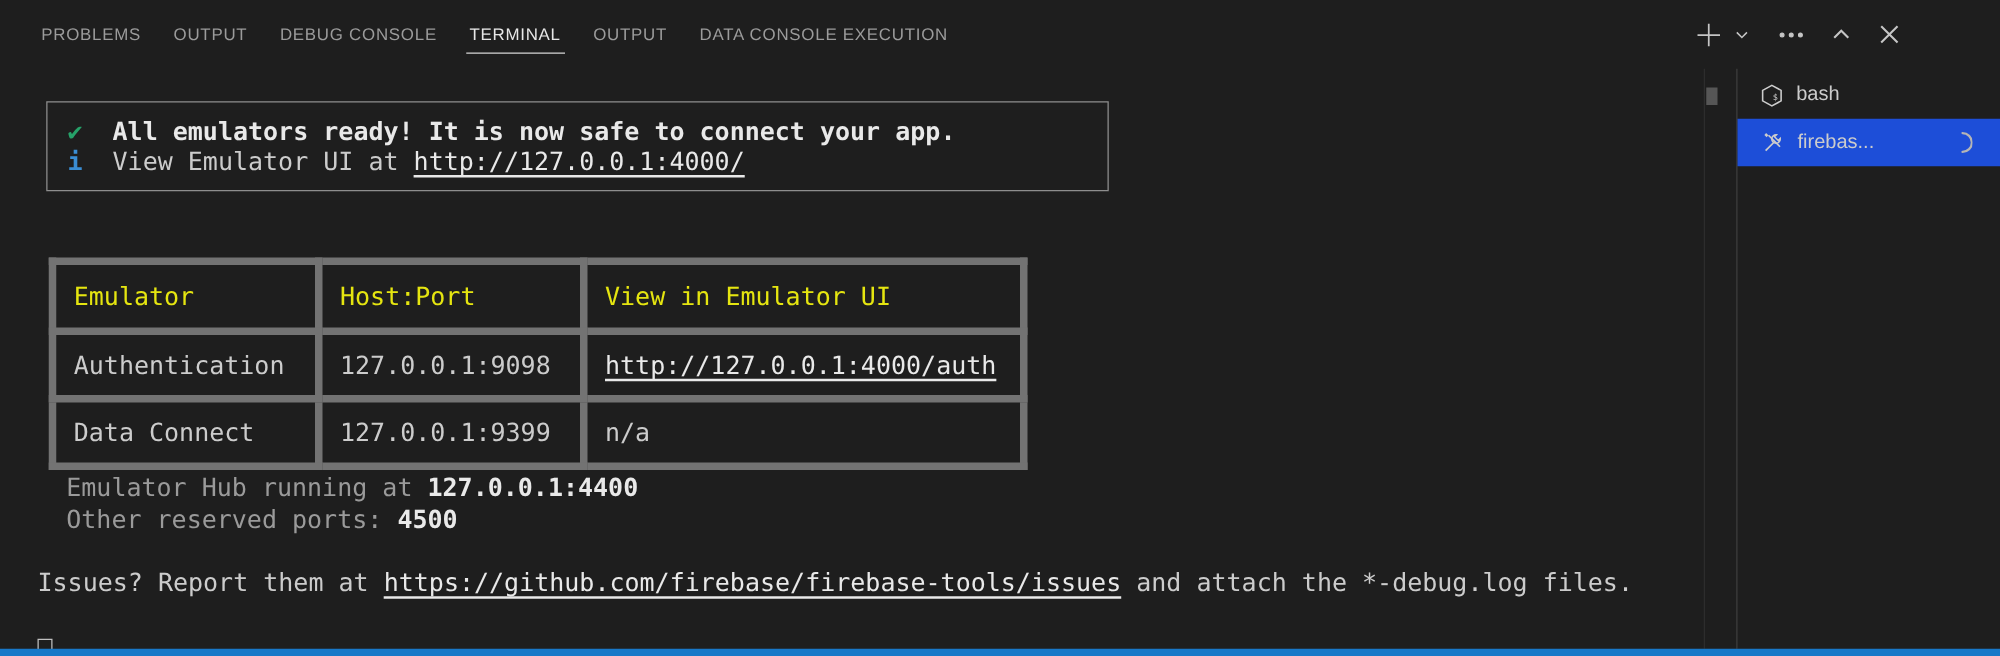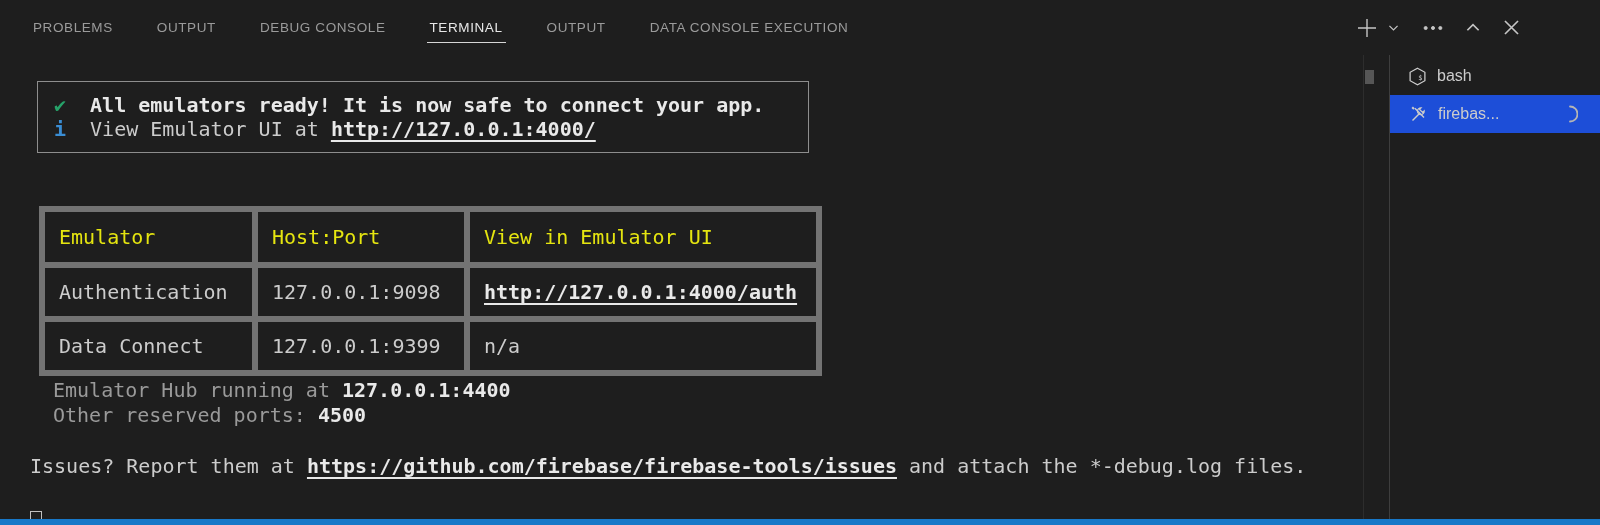--- a/index.html
+++ b/index.html
@@ -2,21 +2,21 @@
 <html><head>
 <meta charset="utf-8">
 <style>
   * { margin:0; padding:0; box-sizing:border-box; }
   html,body { width:1600px; height:525px; background:#1e1e1e; overflow:hidden; }
   body { font-family:"Liberation Sans", sans-serif; position:relative; }
 
   
   .tabbar {
     position:absolute; left:0; top:0; height:55px; width:1340px;
-    display:flex; align-items:center; padding-left:32px; gap:42px;
+    display:flex; align-items:center; padding-left:32px; gap:24px;
   }
   .tab {
     font-size:13.5px; letter-spacing:.6px; color:#9b9b9b; cursor:pointer;
     position:relative; padding:6px 1px; white-space:nowrap;
   }
   .tab.active { color:#e7e7e7; }
   .tab.active::after {
     content:""; position:absolute; left:-2px; right:-2px; bottom:-2px;
     height:1px; background:#d6d6d6;
   }
@@ -28,25 +28,25 @@
   .action { display:flex; align-items:center; justify-content:center; cursor:pointer; color:#c5c5c5; }
   .action svg { stroke:#c5c5c5; }
 
   
   .terminal {
     position:absolute; left:30px; top:55px; width:1330px; bottom:6px;
     font-family:"DejaVu Sans Mono","Liberation Mono",monospace;
     font-size:20px; line-height:25px; color:#cccccc;
   }
   .b { font-weight:bold; color:#e9e9e9; }
-  .link { font-weight:bold; color:#e9e9e9; text-decoration:underline; text-underline-offset:4px; cursor:pointer; }
+  .link { font-weight:normal; color:#e9e9e9; text-decoration:underline; text-underline-offset:4px; cursor:pointer; }
   .dim { color:#9a9a9a; }
 
   .ready-box {
-    margin:26px 0 0 7px; width:772px;
+    margin:26px 0 0 7px; width:850px;
     border:1px solid #8e8e8e; padding:11px 0 11px 16px; line-height:24px;
   }
   .glyph-check { color:#26a269; font-weight:bold; }
   .glyph-info  { color:#3a8dd3; font-weight:bold; }
   .gap2 { display:inline-block; width:24px; }
 
   table.emu {
     margin:53px 0 0 9px; border-collapse:collapse; table-layout:fixed;
   }
   table.emu td, table.emu th {

